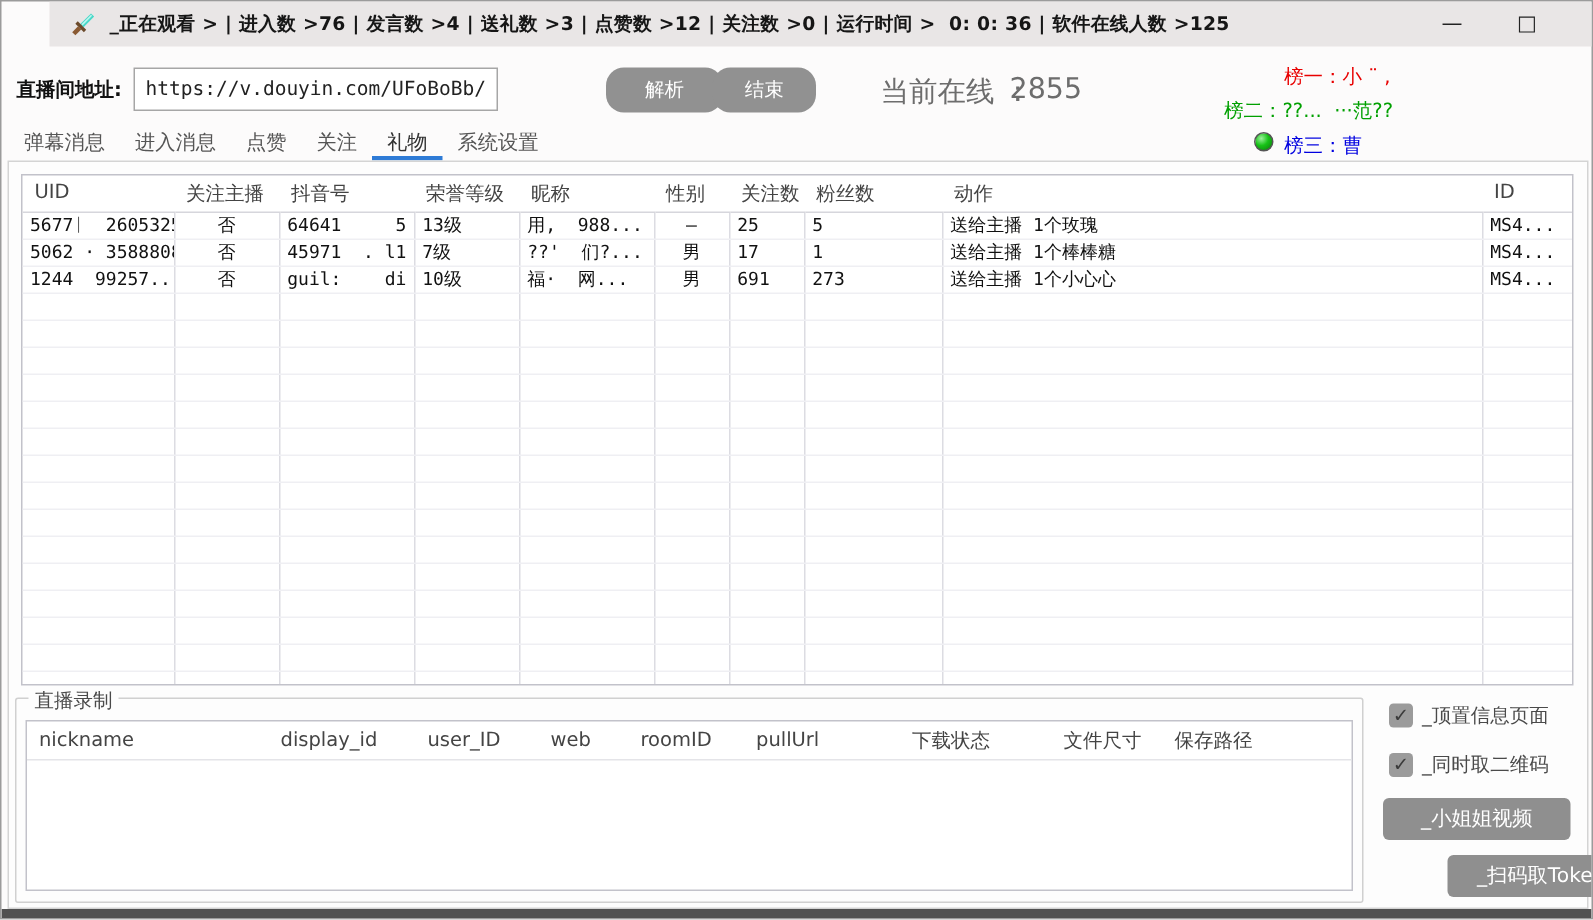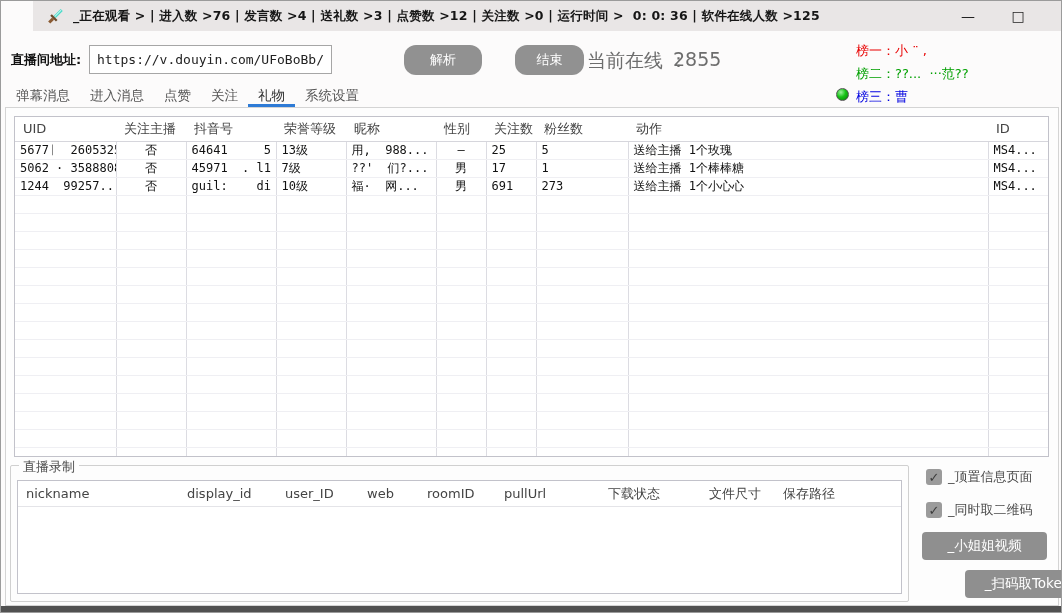--- a/index.html
+++ b/index.html
@@ -20,28 +20,28 @@
              font-size:14px; color:#222; cursor:default; }
 
   
   .url-label { position:absolute; left:10px; top:50px; font-size:13px; font-weight:bold; color:#111; }
   .url-input { position:absolute; left:88px; top:44px; width:243px; height:29px;
                border:1px solid #a6a6a6; background:#fff; padding:0 7px;
                font-family:"DejaVu Sans Mono","Liberation Mono",monospace; font-size:13px; color:#222; }
   .btn-gray { position:absolute; height:30px; background:#919191; color:#fff; border:none;
               border-radius:12px; font-size:13px; font-family:inherit; cursor:default; }
   .btn-parse { left:403px; top:44px; width:78px; }
-  .btn-end   { left:514px; top:44px; width:69px; }
+  .btn-end   { left:474px; top:44px; width:69px; }
   .online-label { position:absolute; left:586px; top:47px; font-size:19px; color:#6d6d6d; }
   .online-value { position:absolute; left:672px; top:47px; font-size:19px; color:#6d6d6d; }
 
   
   .lb-line { position:absolute; font-size:13px; font-weight:normal; white-space:pre; }
   .lb1 { left:855px; top:41px; }
-  .lb2 { left:855px; top:64px; }
+  .lb2 { left:815px; top:64px; }
   .lb3 { left:855px; top:87px; }
   .ball { position:absolute; left:835px; top:87px; width:13px; height:13px; border-radius:50%;
           background:radial-gradient(circle at 35% 30%, #9cf09c 0%, #17c317 45%, #0a7a0a 100%);
           border:1px solid #555; }
 
   
   .tabs { position:absolute; left:5px; top:85px; display:flex; height:21px; }
   .tab { font-size:13.5px; color:#555; padding:0 10px; line-height:19px; cursor:default; }
   .tab.active { color:#333; border-bottom:3px solid #2e7bd6; }
 

